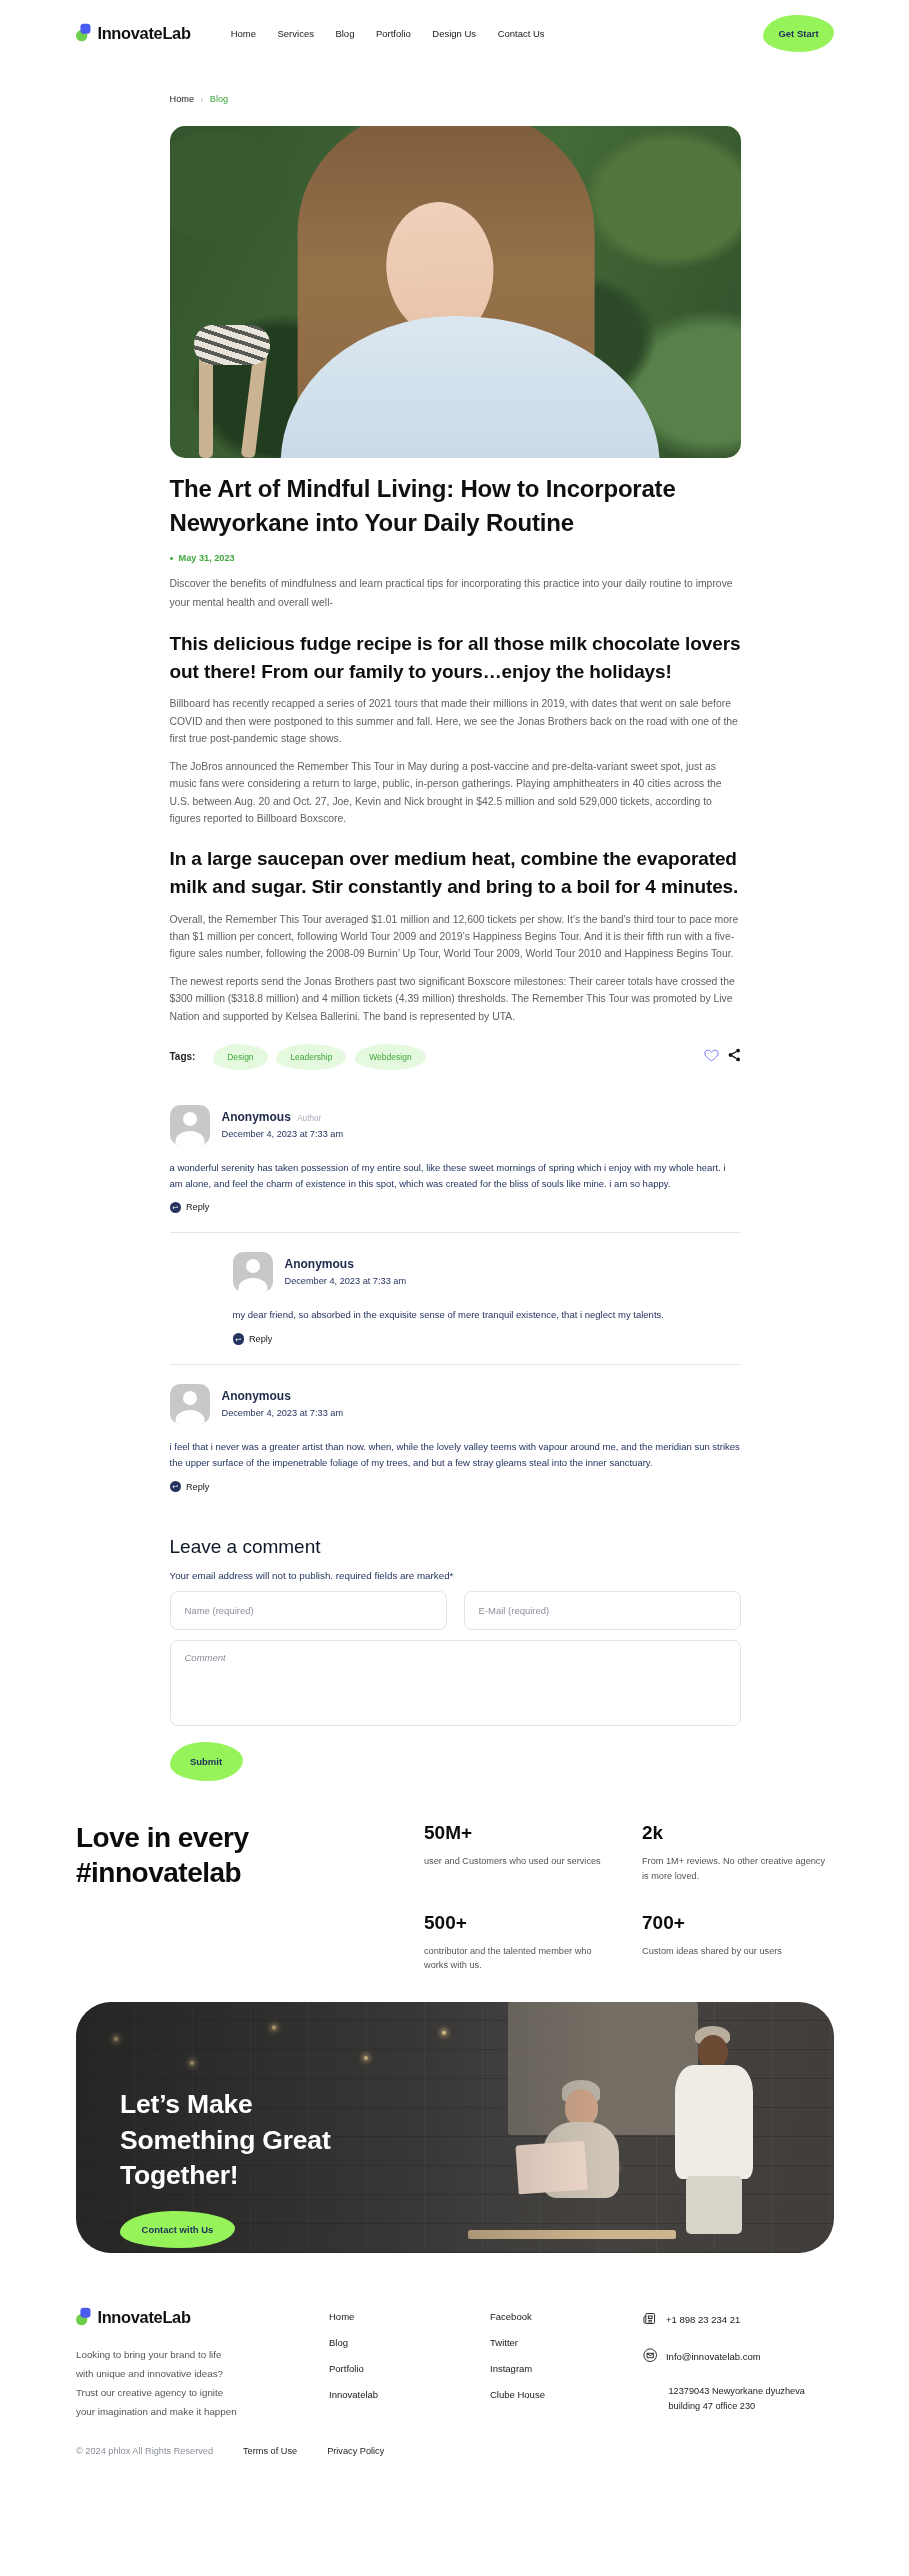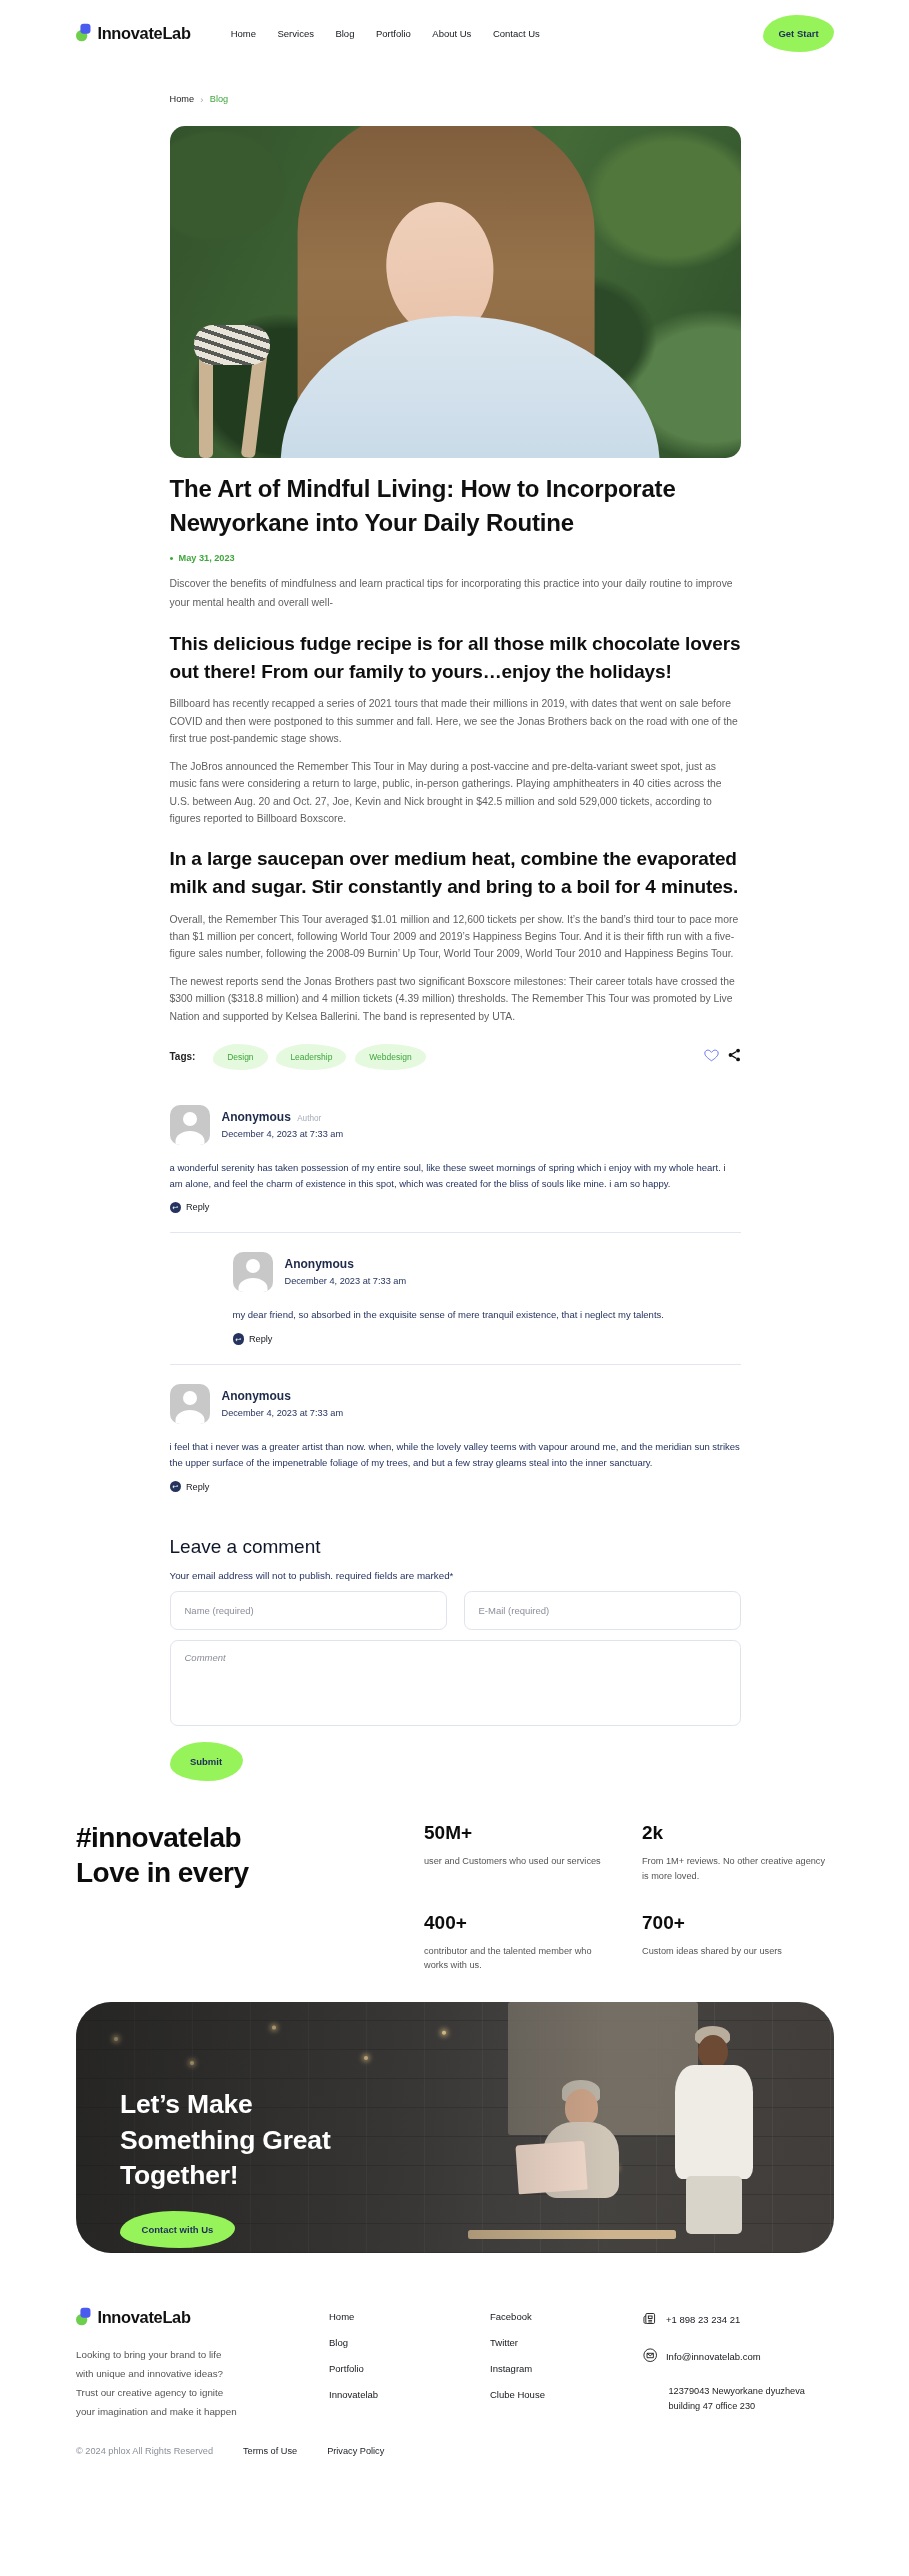--- a/index.html
+++ b/index.html
@@ -177,21 +177,21 @@
           <rect x="7" y="1" width="16" height="16" rx="5" fill="#4A5BEF"></rect>
         </svg>
       </span>
       <span class="logo-text">InnovateLab</span>
     </div>
     <nav id="main-nav">
         <a href="#">Home</a>
         <a href="#">Services</a>
         <a href="#">Blog</a>
         <a href="#">Portfolio</a>
-        <a href="#">About Us</a>
+        <a href="#">Design Us</a>
         <a href="#">Contact Us</a>
       </nav>
     <button class="btn-blob get-start">Get Start</button>
   </div>
 </header>
 
 <div class="container">
   <div class="breadcrumb">
     <a href="#" class="home">Home</a>
     <span class="chev">›</span>
@@ -318,34 +318,34 @@
     </div>
     <textarea class="field-comment" placeholder="Comment" style=""></textarea>
     <div class="submit-row">
       <button class="btn-blob submit-btn">Submit</button>
     </div>
   </form>
 </div>
 
 <section class="wide stats">
   <div class="stats-heading">
+    <div>Love in every</div>
     <div>#innovatelab</div>
-    <div>Love in every</div>
   </div>
   <div class="stats-grid" id="stats-grid">
       <div class="stat-cell">
         <div class="stat-value">50M+</div>
         <div class="stat-desc">user and Customers who used our services</div>
       </div>
       <div class="stat-cell">
         <div class="stat-value">2k</div>
         <div class="stat-desc">From 1M+ reviews. No other creative agency is more loved.</div>
       </div>
       <div class="stat-cell">
-        <div class="stat-value">400+</div>
+        <div class="stat-value">500+</div>
         <div class="stat-desc">contributor and the talented member who works with us.</div>
       </div>
       <div class="stat-cell">
         <div class="stat-value">700+</div>
         <div class="stat-desc">Custom ideas shared by our users</div>
       </div>
     </div>
 </section>
 
 <section class="wide banner">

